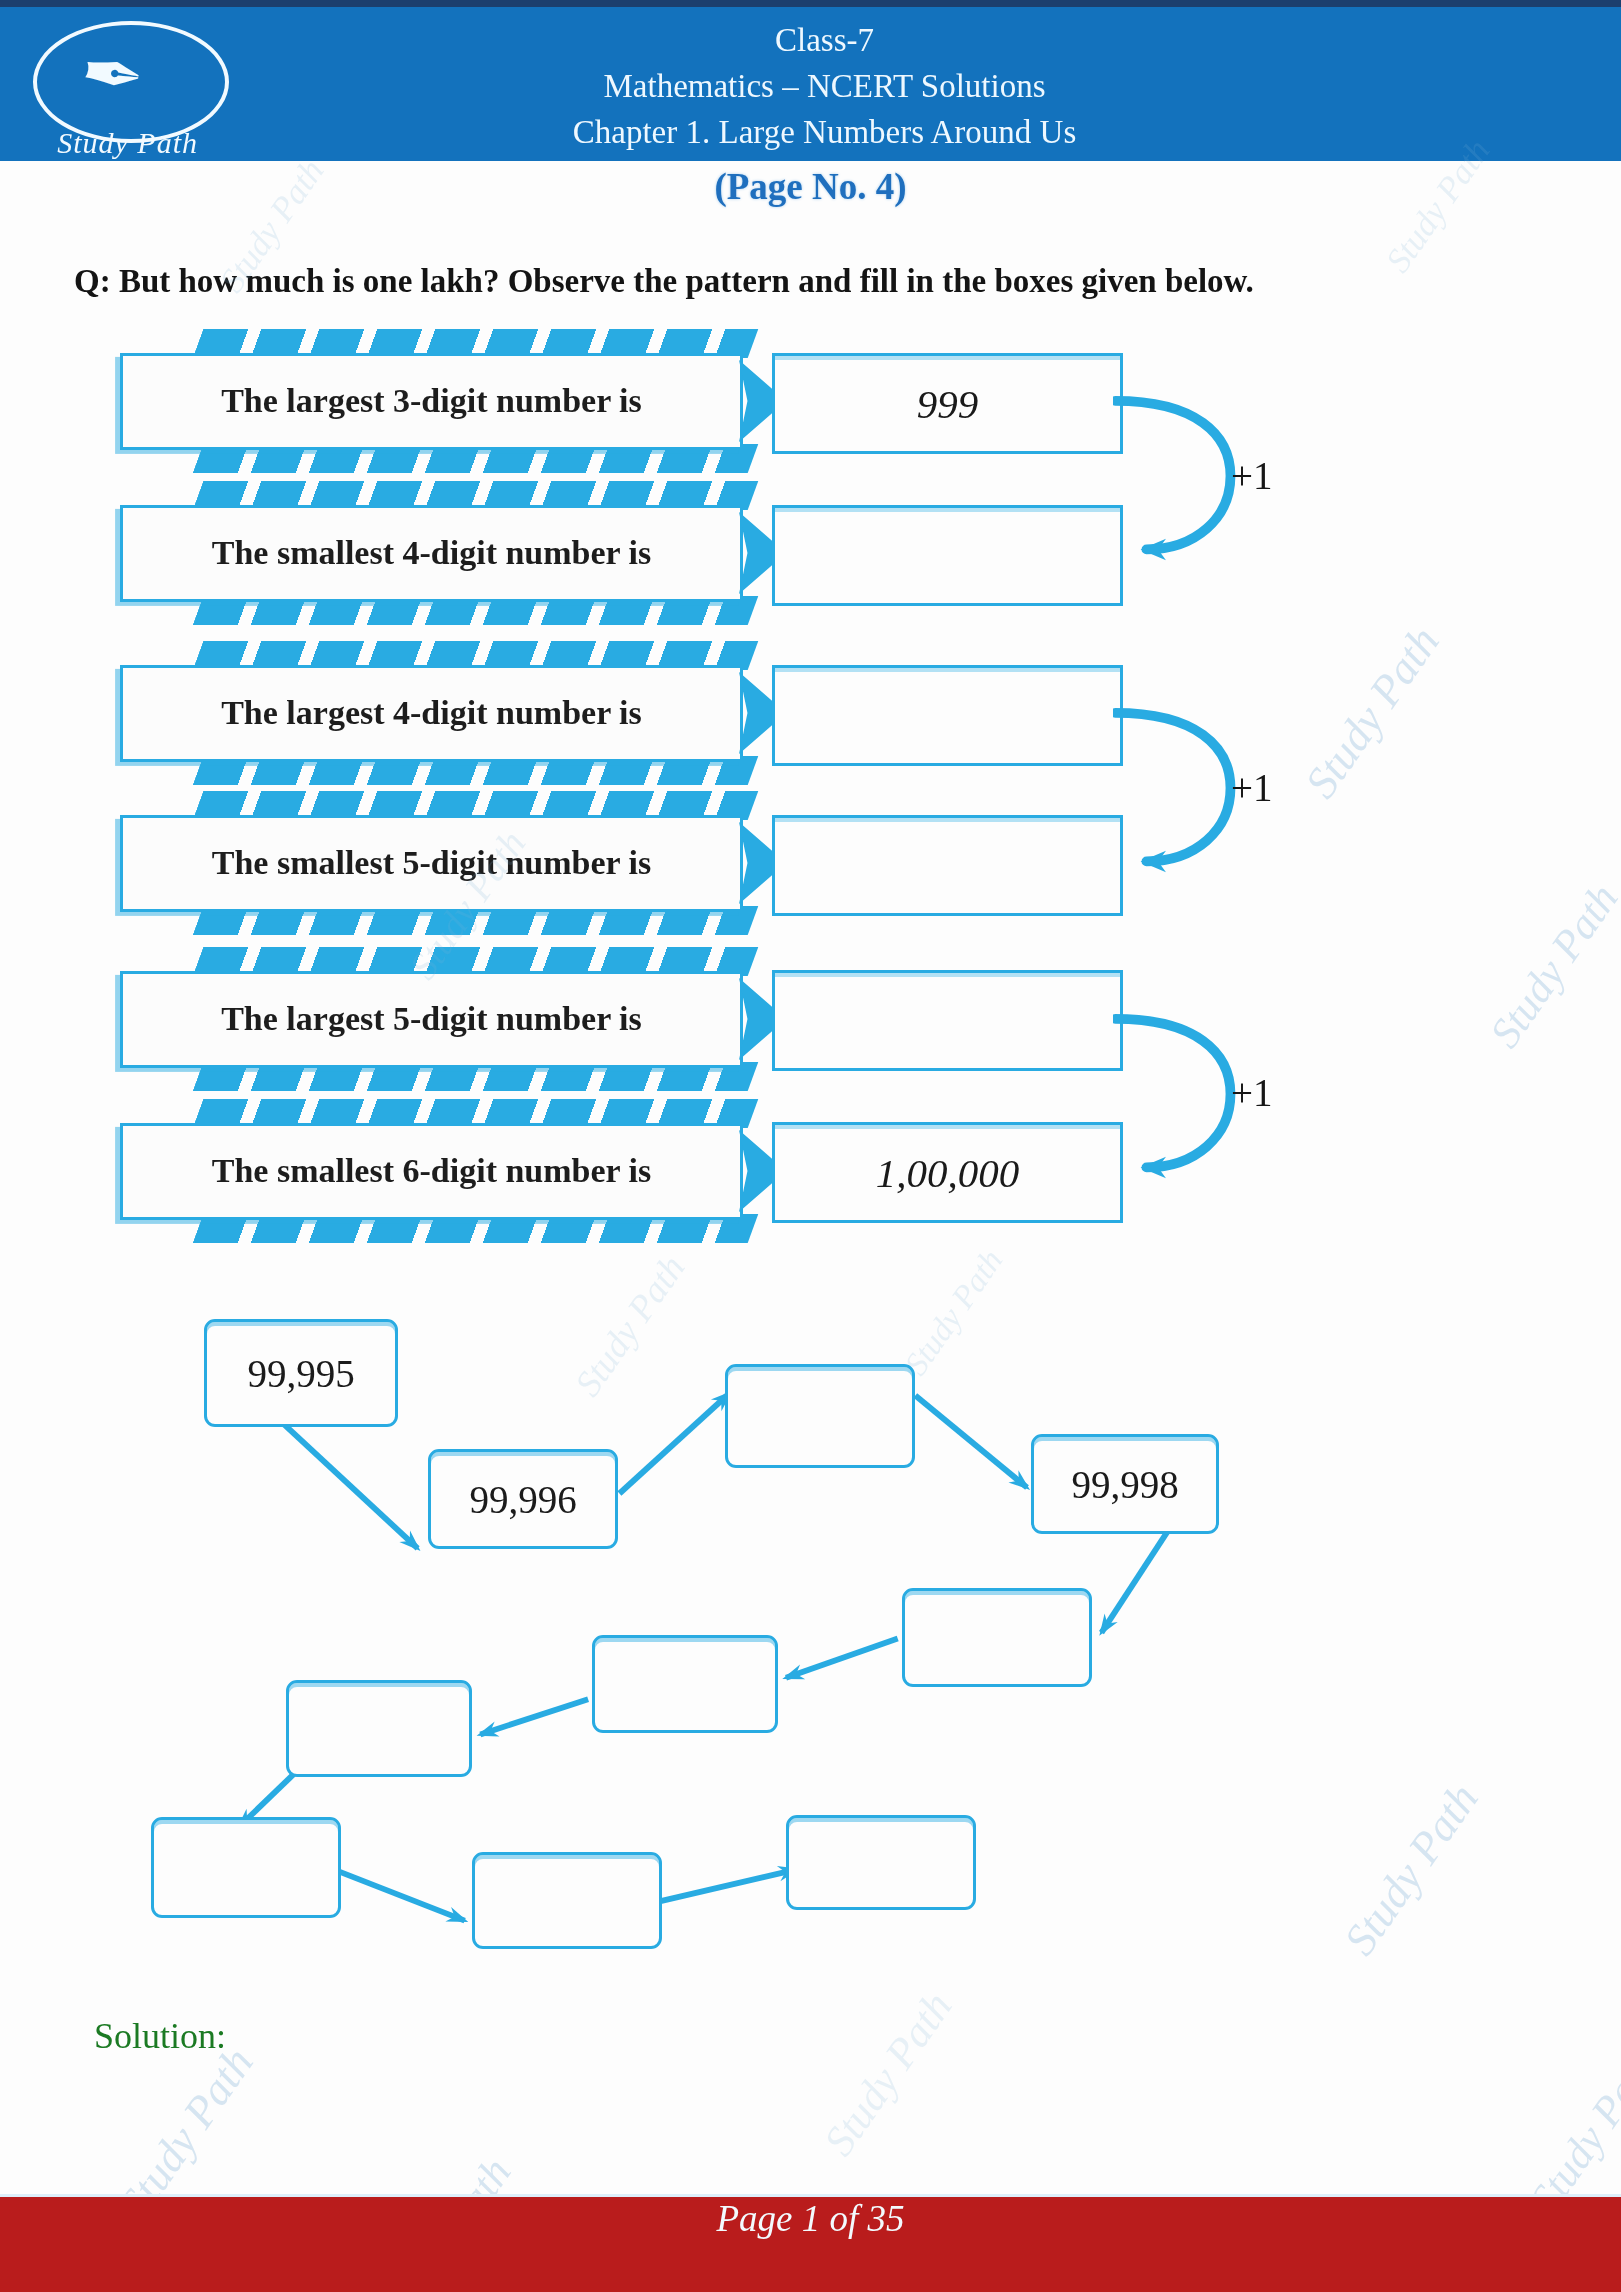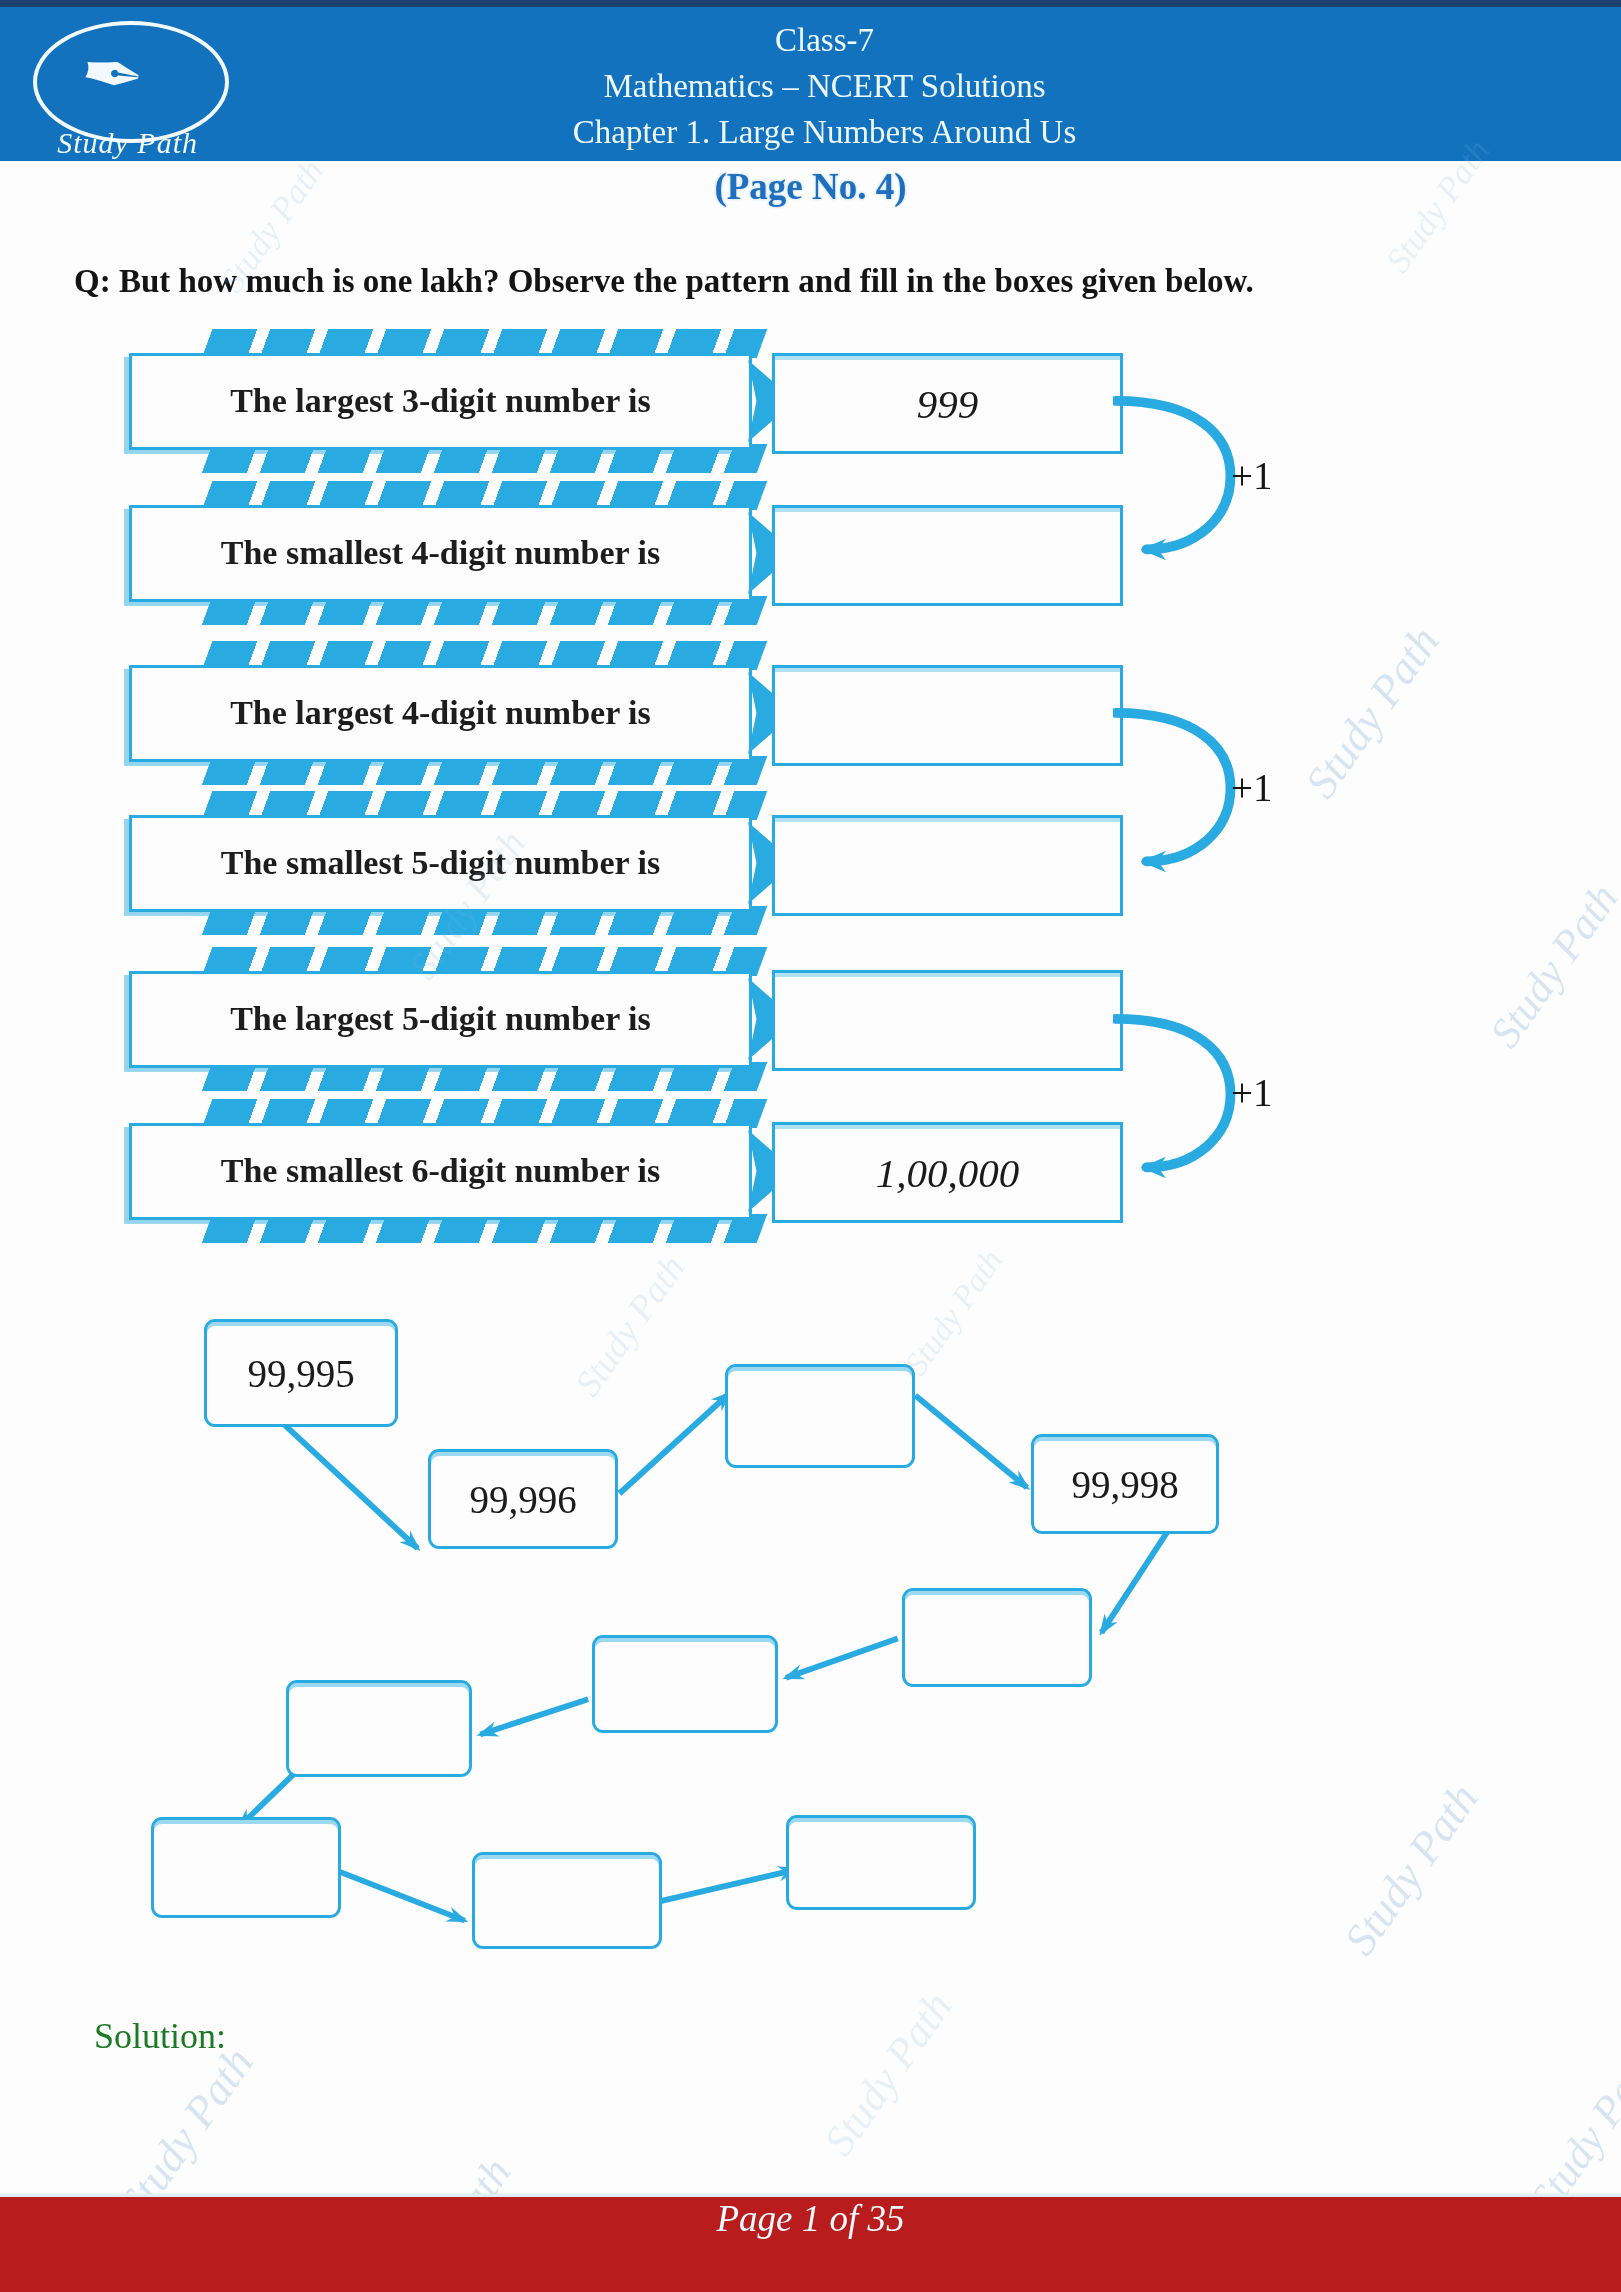--- a/index.html
+++ b/index.html
@@ -16,21 +16,21 @@
   .titles div{line-height:46px;font-size:33px;}
   .logo{position:absolute;left:19.6px;top:5.9px;width:216px;height:147px;color:#f2faff;}
   .logo-circle{position:absolute;left:13.7px;top:7.8px;width:188px;height:114px;border:4.9px solid #f2faff;border-radius:50%;}
   .logo-pen{position:absolute;left:61px;top:17.6px;font-size:76px;transform:rotate(8deg);font-family:"DejaVu Sans",sans-serif;}
   .logo-text{position:absolute;left:0;right:0;bottom:0;text-align:center;font-size:30px;font-style:italic;letter-spacing:1px;}
   
   .page-label{position:absolute;top:165px;left:0;right:0;text-align:center;
     font-size:37px;font-weight:bold;color:#1f6fbe;text-shadow:0 0 2.9px rgba(162,203,236,.95);}
   .question{position:absolute;left:74px;top:263px;font-size:33px;font-weight:bold;color:#141414;}
   
-  .pattrow{position:absolute;left:129px;width:623px;height:144px;}
+  .pattrow{position:absolute;left:120px;width:623px;height:144px;}
   .band{position:absolute;height:29px;left:78px;right:-9.8px;transform:skewX(-20deg);
     background:repeating-linear-gradient(90deg,#29abe2 0 45px,#fdfdfd 45px 58px);}
   .band.top{top:0;} .band.bottom{bottom:0;}
   .lrect{position:absolute;left:0;right:0;top:23.5px;bottom:23.5px;background:#fcfcfc;
     border:3.9px solid #29abe2;box-shadow:-4.9px 3.9px 0 rgba(41,171,226,.5);
     display:flex;align-items:center;justify-content:center;
     font-size:34px;font-weight:600;color:#1d1d1d;}
   .tri{position:absolute;right:-43px;top:50%;transform:translateY(-50%);
     width:47px;height:82px;background:#29abe2;
     clip-path:polygon(0 0,100% 50%,0 100%,18% 50%);}

